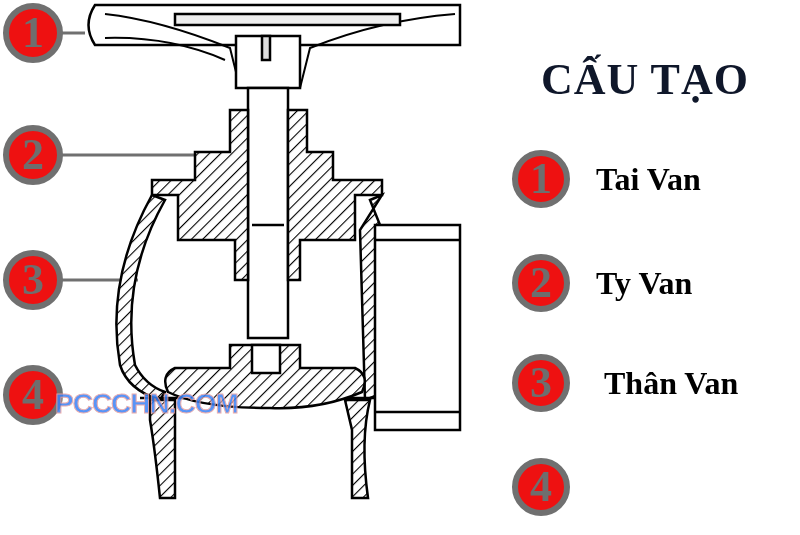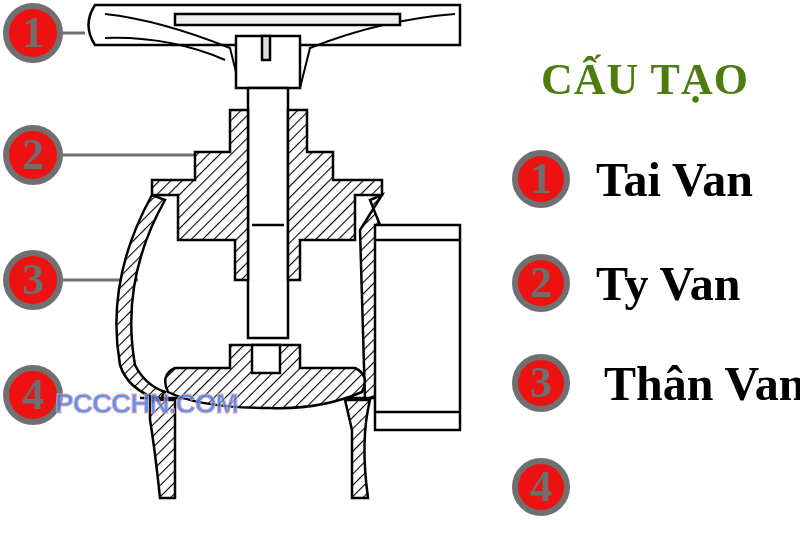--- a/index.html
+++ b/index.html
@@ -1,21 +1,21 @@
 <!DOCTYPE html>
 <html><head>
 <meta charset="utf-8">
 <style>
   html,body{margin:0;padding:0;background:#fff;}
   body{width:800px;height:535px;position:relative;overflow:hidden;font-family:"Liberation Serif","DejaVu Serif",serif;}
   .diagram{position:absolute;left:0;top:0;width:480px;height:535px;}
-  .title{position:absolute;left:541px;top:54px;font-size:44px;font-weight:bold;color:#4d7c0f;letter-spacing:1px;}
+  .title{position:absolute;left:541px;top:54px;font-size:44px;font-weight:bold;color:#0f172a;letter-spacing:1px;}
   .legend-item{position:absolute;left:512px;display:flex;align-items:center;}
   .badge{width:58px;height:58px;border-radius:50%;background:#ee1111;border:6px solid #707070;box-sizing:border-box;display:flex;align-items:center;justify-content:center;color:#6e6e6e;font-size:44px;font-weight:bold;line-height:1;}
-  .legend-label{margin-left:26px;font-size:48px;font-weight:bold;color:#000;white-space:nowrap;}
+  .legend-label{margin-left:26px;font-size:32px;font-weight:bold;color:#000;white-space:nowrap;}
   .callout{position:absolute;display:flex;align-items:center;}
   .callout .badge{width:60px;height:60px;}
   .watermark{position:absolute;left:55px;top:388px;font-family:"Liberation Sans",sans-serif;font-size:28px;font-weight:bold;color:#3b82f6;opacity:.85;letter-spacing:-1px;-webkit-text-stroke:1px #e8a0a0;}
 </style>
 </head>
 <body>
 
 <svg class="diagram" viewBox="0 0 480 535" xmlns="http://www.w3.org/2000/svg">
   <defs>
     <pattern id="hatch" width="8" height="8" patternUnits="userSpaceOnUse" patternTransform="rotate(45)">

